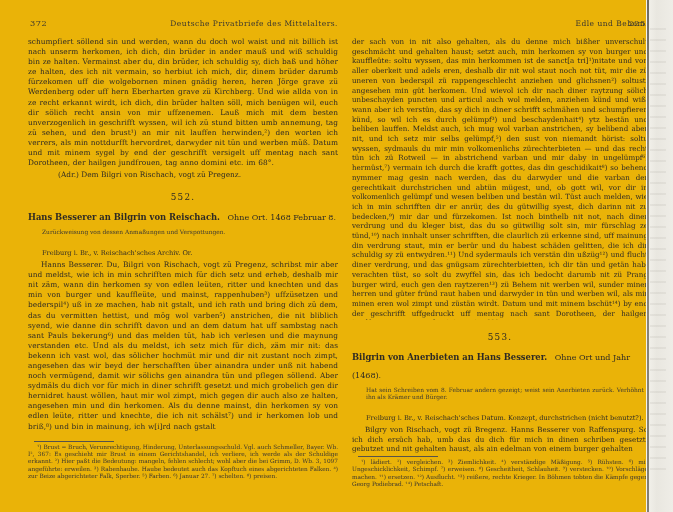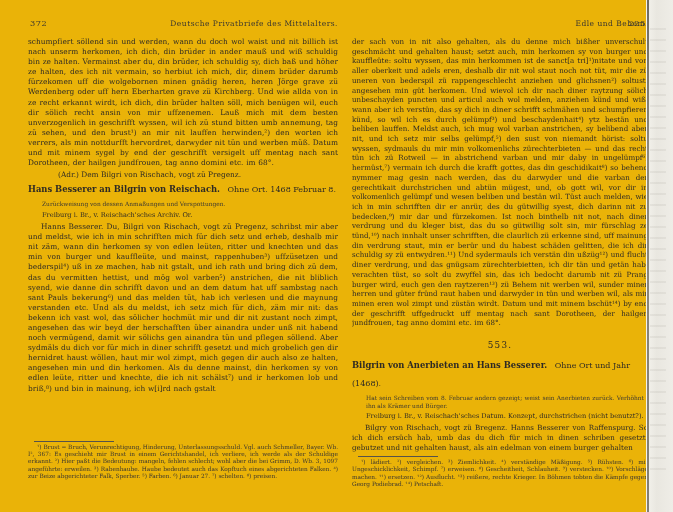--- a/index.html
+++ b/index.html
@@ -25,21 +25,21 @@
     font-size:7.4px;line-height:10.1px;text-align:justify;
     letter-spacing:.02px;word-spacing:.3px;flex:0 1 auto;min-height:0;overflow:hidden;
   }
   .page.right .bodytext{font-size:7.1px;line-height:9.7px;}
   .adr{font-size:7.4px;line-height:10px;margin:2px 0 0 30px;flex:0 0 auto;}
   .secnum{text-align:center;font-size:8.8px;line-height:9px;letter-spacing:1.2px;margin:13px 0 6px;flex:0 0 auto;}
   .sechead{font-size:8px;line-height:18px;flex:0 0 auto;}
   .sechead .t{font-weight:bold;font-size:8.4px;}
   .sechead .d{margin-left:5px;}
   .summary{font-size:5.9px;line-height:7.4px;margin:2px 4px 1px 14px;text-align:justify;color:#3d3931;flex:0 0 auto;}
-  .source{font-size:6.6px;line-height:8.4px;margin:1px 0 3px 14px;flex:0 0 auto;}
+  .source{font-size:6.6px;line-height:8.4px;margin:11px 0 3px 14px;flex:0 0 auto;}
   .indent{text-indent:13px;}
   .fnblock{margin-top:auto;flex:0 0 auto;padding-top:3px;}
   .fnrule{width:80px;height:0;border-top:1px solid #56534c;margin:0 0 2px 6px;}
   .footnotes{font-size:5.8px;line-height:7.2px;text-align:justify;text-indent:9px;color:#3a362f;letter-spacing:0;}
   .edge-strip{position:absolute;top:0;bottom:0;left:646px;width:27px;
     background:linear-gradient(to right,#f4f3ed,#e9e7e0 40%,#efede7);}
   .bleed{position:absolute;top:28px;bottom:36px;left:650px;width:16px;opacity:.55;
     background:repeating-linear-gradient(to bottom, rgba(110,105,95,.16) 0 2px, transparent 2px 11px);}
   .edge-line{position:absolute;top:0;bottom:0;left:647px;width:2px;
     background:linear-gradient(to bottom,#6f6b62,#8d897f 30%,#827e74);}
@@ -49,20 +49,21 @@
 
 <div class="scan">
 
   <div class="page left">
     <div class="pagehead">
       <span class="num">372</span>
       <div class="runhead">Deutsche Privatbriefe des Mittelalters.</div>
     </div>
     <div class="bodytext">schumpfiert söllend sin und werden, wann du doch wol waist und nit billich ist nach unserm herkomen, ich dich, din brüder in ander mauß und wiß schuldig bin ze halten. Vermainst aber du, din brüder, ich schuldig sy, dich baß und höher ze halten, des ich nit vermain, so herbiut ich mich, dir, dinem brüder darumb fürzekomen uff die wolgebornen minen gnädig heren, heren Jörge grave zü Werdenberg oder uff hern Eberharten grave zü Kirchberg. Und wie allda von in ze recht erkannt wirdt, ich dich, din brüder halten söll, mich benügen wil, euch dir sölich recht ansin von mir uffzenemen. Lauß mich mit dem besten unverzogenlich in geschrifft wyssen, wil ich zü stund bitten umb annemung, tag zü sehen, und den brust¹) an mir nit lauffen herwinden,²) den worten ich verrers, als min nottdurfft hervordret, darwyder nit tün und werben müß. Datum und mit minem sygel by end der geschrifft versigelt uff mentag nach sant Dorotheen, der hailgen jundfrouen, tag anno domini etc. im 68°.</div>
     <div class="adr">(Adr.) Dem Bilgri von Rischach, vogt zü Pregenz.</div>
+    <div class="secnum">552.</div>
     <div class="sechead">
       <span class="t">Hans Besserer an Bilgrin von Reischach.</span>
       <span class="d">Ohne Ort.  1468 Februar 8.</span>
     </div>
     <div class="summary">Zurückweisung von dessen Anmaßungen und Verspottungen.</div>
     <div class="source">Freiburg i. Br., v. Reischach'sches Archiv.  Or.</div>
     <div class="bodytext indent">Hanns Besserer. Du, Bilgri von Rischach, vogt zü Pregenz, schribst mir aber und meldst, wie ich in min schrifften mich für dich setz und erheb, deshalb mir nit zäm, wann din herkomen sy von edlen leüten, ritter und knechten und das min von burger und kauffleüte, und mainst, rappenhuben³) uffzüsetzen und bederspil⁴) uß in ze machen, hab nit gstalt, und ich rath und bring dich zü dem, das du vermitten hettist, und mög wol varben⁵) anstrichen, die nit bliblich syend, wie danne din schrifft davon und an dem datum hat uff sambstag nach sant Pauls bekerung⁶) und das melden tüt, hab ich verlesen und die maynung verstanden etc. Und als du meldst, ich setz mich für dich, zäm mir nit: das bekenn ich vast wol, das sölicher hochmüt mir und dir nit zustant noch zimpt, angesehen das wir beyd der herschafften über ainandra under unß nit habend noch vermügend, damit wir sölichs gen ainandra tün und pflegen söllend. Aber sydmäls du dich vor für mich in diner schrifft gesetzt und mich grobelich gen dir hernidret haust wöllen, haut mir wol zimpt, mich gegen dir auch also ze halten, angesehen min und din herkomen. Als du denne mainst, din herkomen sy von edlen leüte, ritter und knechte, die ich nit schälst⁷) und ir herkomen lob und briß,⁸) und bin in mainung, ich w[i]rd nach gstalt</div>
     <div class="fnblock">
       <div class="fnrule"></div>
       <div class="footnotes">¹) Brust = Bruch, Verunrechtigung, Hinderung, Unterlassungsschuld. Vgl. auch Schmeller, Bayer. Wb. I², 367: Es geschieht mir Brust in einem Gerichtshandel, ich verliere, ich werde als der Schuldige erkannt. ²) Hier paßt die Bedeutung: mangeln, fehlen schlecht; wohl aber die bei Grimm, D. Wb. 3, 1097 angeführte: erweilen. ³) Rabenhaube. Haube bedeutet auch das Kopftuch eines abgerichteten Falken. ⁴) zur Beize abgerichteter Falk, Sperber. ⁵) Farben. ⁶) Januar 27. ⁷) schelten. ⁸) preisen.</div>

